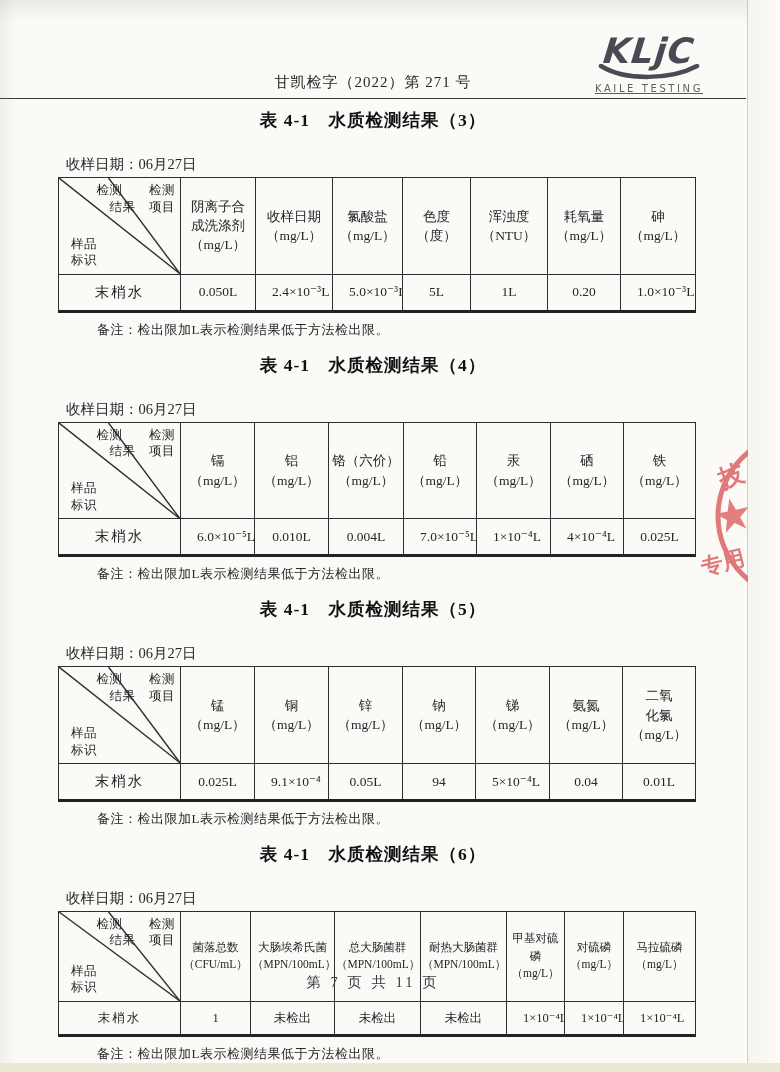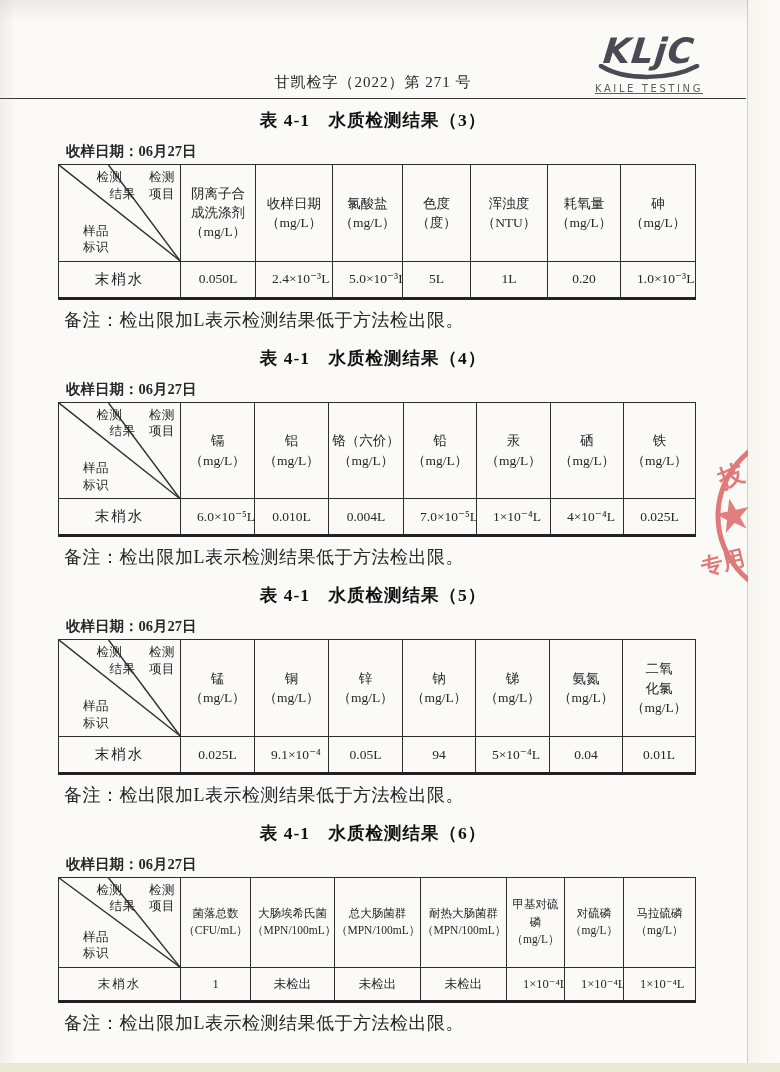--- a/index.html
+++ b/index.html
@@ -24,42 +24,42 @@
            color:#5d5d66;letter-spacing:5px;margin-top:2px;}
   .logo-en{font-family:"DejaVu Sans","Liberation Sans",sans-serif;font-size:10px;color:#5d5d66;
            letter-spacing:2.6px;margin-top:3px;text-decoration:underline;}
 
   .doc-no{width:746px;text-align:center;padding-top:73px;font-size:15px;letter-spacing:1px;}
   .header-rule{width:746px;border:none;border-top:1.6px solid #3a3a3e;margin:6px 0 0 0;}
 
   .tbl-title{width:746px;text-align:center;font-size:17.5px;font-weight:bold;letter-spacing:1px;color:#111114;}
   .section .tbl-title{margin-top:14px;}
   .section.first .tbl-title{margin-top:9px;}
-  .date-line{margin:10px 0 3px 66px;font-size:14.5px;font-weight:bold;}
+  .date-line{margin:23px 0 3px 66px;font-size:14.5px;}
 
   table.rtable{border-collapse:collapse;table-layout:fixed;width:637px;margin-left:58px;
                border-top:1px solid #1d4ed8;border-bottom:3px solid #222226;}
   .rtable th,.rtable td{border:1px solid #2e2e32;text-align:center;vertical-align:middle;
                white-space:pre-line;font-weight:normal;padding:4px 1px;overflow:hidden;}
   .rtable th{font-size:13.5px;line-height:1.42;}
   .rtable td{font-size:13.5px;line-height:1.3;padding:8px 16px;}
   .rtable td.sample{font-size:14.5px;letter-spacing:2px;}
   .rtable.t6 th{font-size:11.5px;line-height:1.55;}
   .rtable.t6 td{font-size:12.5px;}
 
   th.diag{position:relative;padding:0;height:60px;}
   .t5h th.diag{height:76px;}
   .diag-svg{position:absolute;inset:0;width:100%;height:100%;}
   .diag-svg line{stroke:#2e2e32;stroke-width:1.4;vector-effect:non-scaling-stroke;}
   th.diag span{position:absolute;font-size:12.5px;line-height:1.32;text-align:left;letter-spacing:0.5px;}
   .c-res{top:4px;left:31%;}
   .c-proj{top:4px;right:5px;}
-  .c-samp{bottom:5px;left:24px;}
-
-  .note{margin:8px 0 0 64px;font-size:18px;letter-spacing:0.5px;}
+  .c-samp{bottom:5px;left:12px;}
+
+  .note{margin:8px 0 0 97px;font-size:13px;letter-spacing:0.5px;}
 
   .footer{position:absolute;bottom:80px;left:0;width:746px;text-align:center;
           font-size:14.5px;letter-spacing:3px;color:#3a3a40;}
 
   .stamp{position:absolute;left:693px;top:430px;pointer-events:none;}
   .stamp text{font-family:"Liberation Serif","DejaVu Serif",serif;font-weight:bold;}
 </style>
 </head>
 <body>
 
@@ -305,20 +305,21 @@
         <td>未检出</td>
         <td>1×10⁻⁴L</td>
         <td>1×10⁻⁴L</td>
         <td>1×10⁻⁴L</td>
       </tr>
       </tbody>
     </table>
     <div class="note">备注：检出限加L表示检测结果低于方法检出限。</div>
   </div>
 
+  <div class="footer">第 7 页 共 11 页</div>
 
   <svg class="stamp" width="87" height="172" viewBox="0 0 87 172">
     <g opacity="0.8">
       <circle cx="107" cy="86" r="82" fill="none" stroke="#d85b5b" stroke-width="5"></circle>
       <text x="26" y="54" font-size="25" fill="#d85b5b" transform="rotate(-20 40 46)">技</text>
       <polygon fill="#dc6060" transform="rotate(-12 40 86)" points="40,68 44.2,80.4 57.1,80.4 46.7,88.6 50.6,101 40,93.2 29.4,101 33.3,88.6 22.9,80.4 35.8,80.4"></polygon>
       <text x="8" y="140" font-size="22" fill="#d85b5b" transform="rotate(-14 30 133)">专用</text>
     </g>
   </svg>
 

